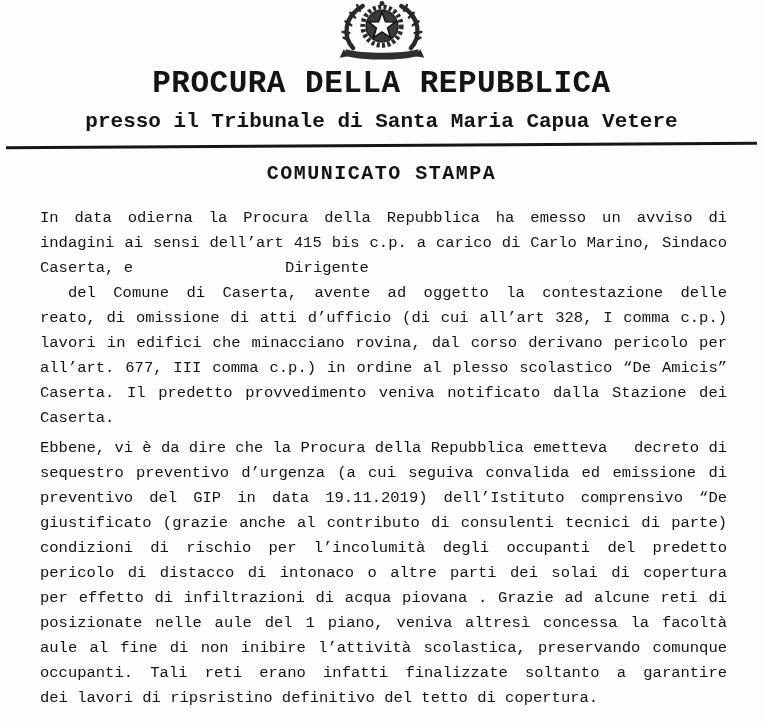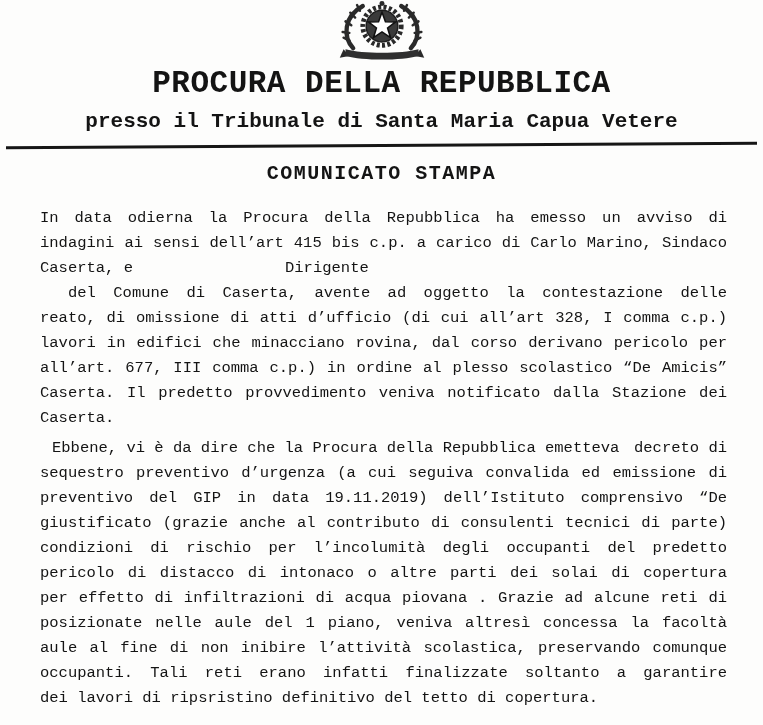--- a/index.html
+++ b/index.html
@@ -31,21 +31,21 @@
   }
   .para{margin:0 0 5px 0;}
   .ln{
     display:block;line-height:25px;height:25px;overflow:hidden;
     text-align:justify;text-align-last:justify;
   }
   .ln.left-last{text-align:center;text-align-last:left;}
   .ln.indent{padding-left:28px;}
   .ln.split-mid{text-align:right;text-align-last:left;}
   .ln.split-mid .gap{display:inline-block;width:152px;}
-  .ln.split-end{display:flex;justify-content:space-between;margin-left:12px;}
+  .ln.split-end{display:flex;justify-content:space-between;}
 </style>
 </head>
 <body>
 
 <div class="page">
 
   <div class="header">
     <svg class="emblem" width="96" height="60" viewBox="0 0 100 62" aria-hidden="true">
 
       <circle cx="50" cy="3.5" r="2.6" fill="#2a2a2a"></circle>

